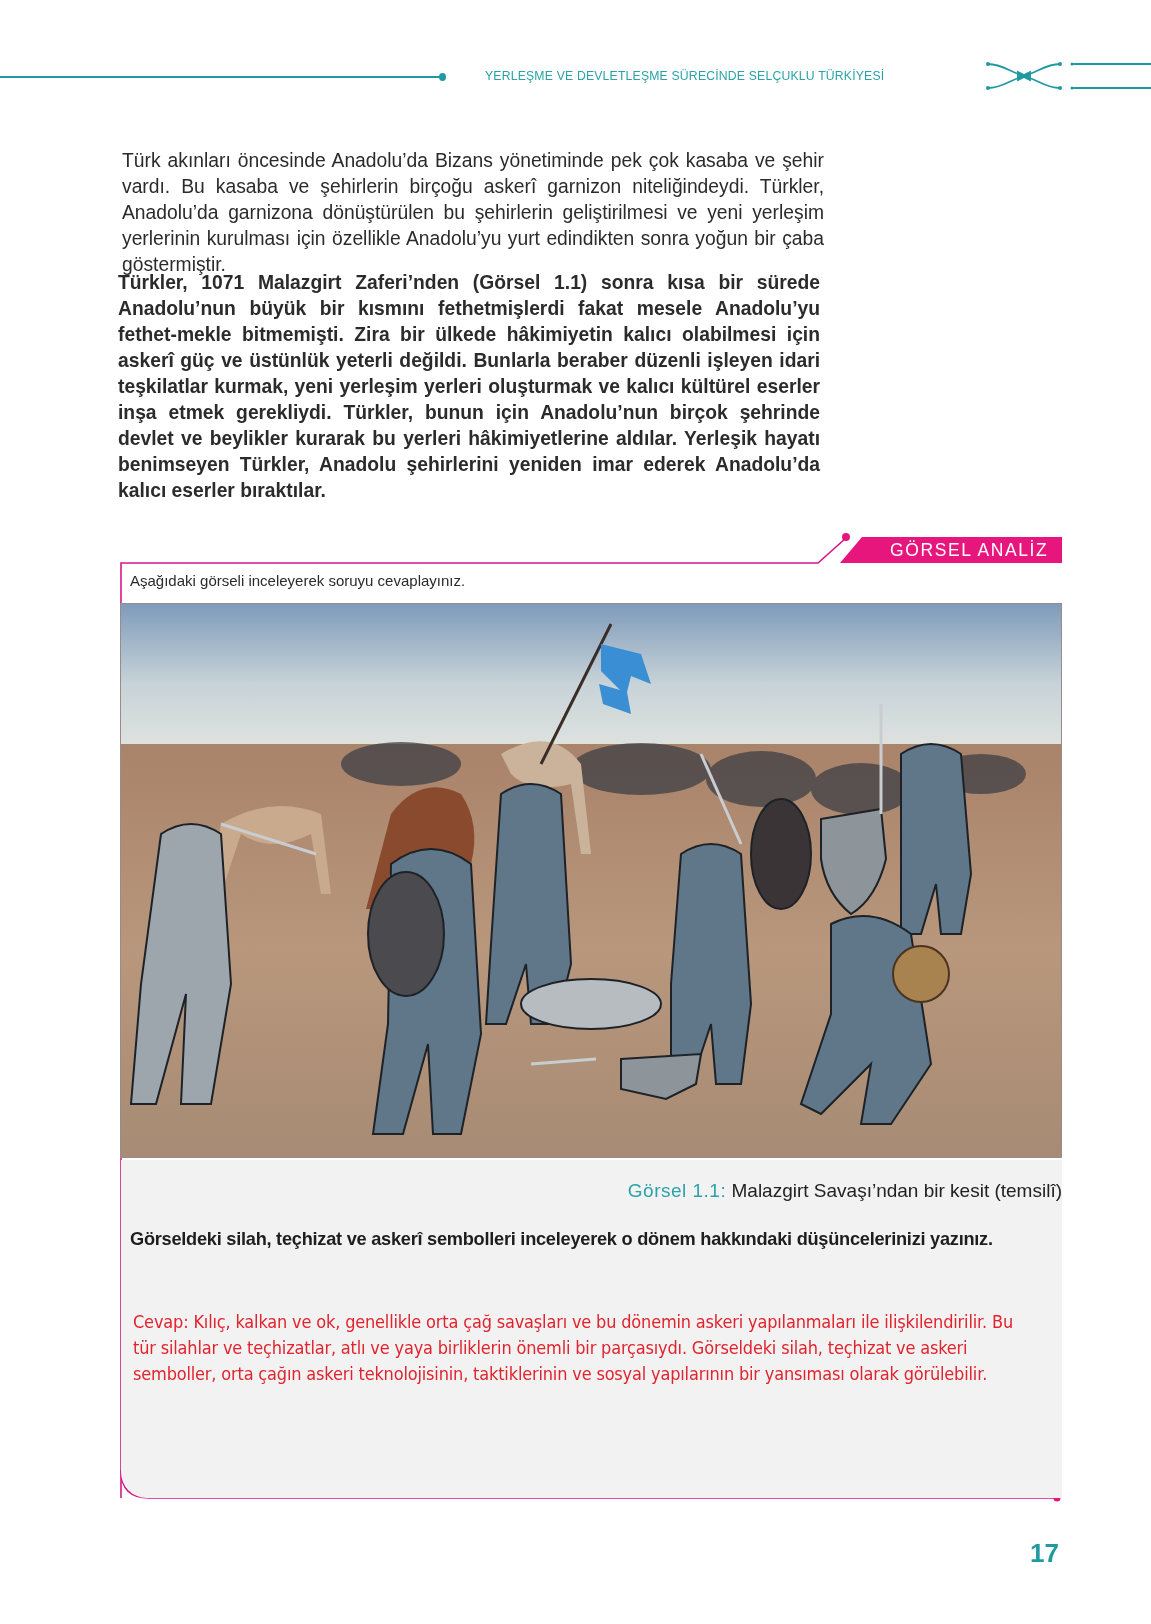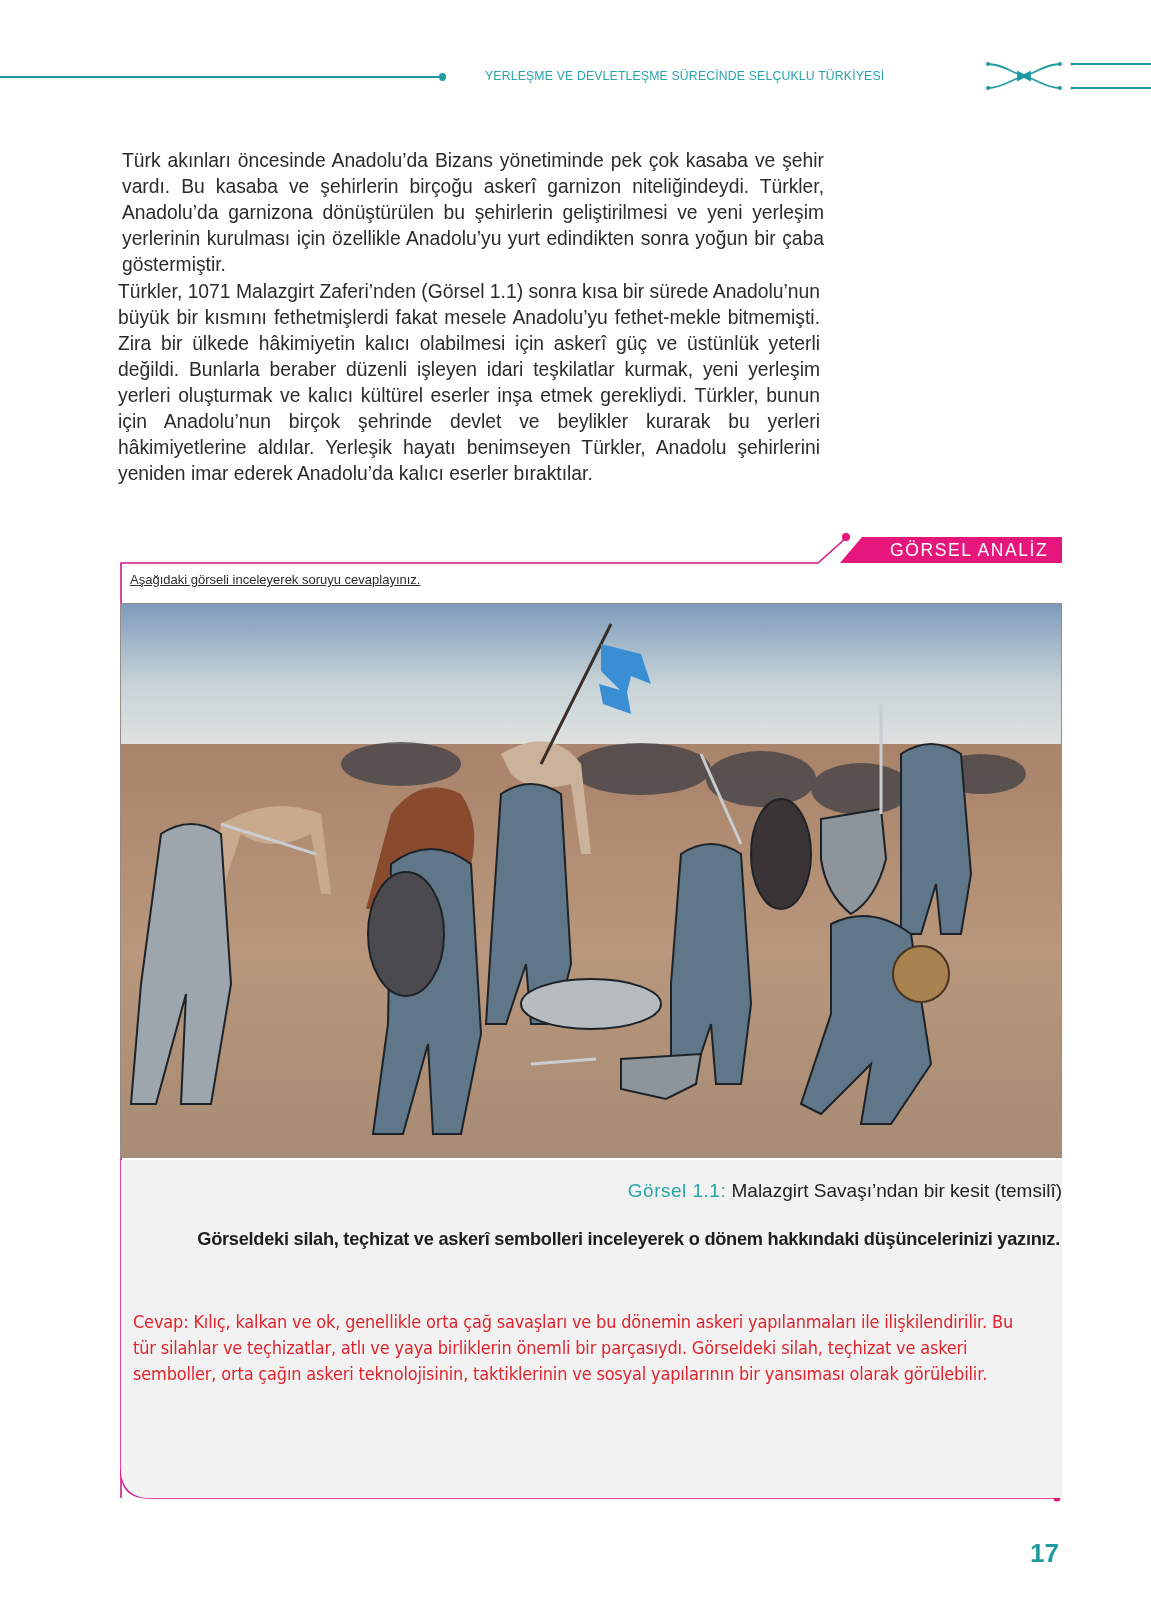--- a/index.html
+++ b/index.html
@@ -7,30 +7,30 @@
 
   
   .hdr-line { position:absolute; left:0; top:76px; width:442px; height:2px; background:#1e9aa0; }
   .hdr-dot { position:absolute; left:439px; top:73px; width:7px; height:8px; border-radius:50%; background:#1e9aa0; }
   .hdr-title { position:absolute; left:485px; top:68px; font-size:13px; color:#2aa3a8; letter-spacing:0.2px; white-space:nowrap; transform:scaleX(0.94); transform-origin:left; }
   .hdr-ornament { position:absolute; left:980px; top:58px; width:171px; height:36px; }
 
   
   .para { position:absolute; left:118px; width:702px; font-size:19.3px; line-height:26px; color:#2b2b2b; text-align:justify; }
   .para1 { top:144px; }
-  .para2 { top:279px; }
+  .para2 { top:270px;font-weight:bold; }
   .tag { position:absolute; left:840px; top:537px; width:222px; height:26px; background:#e6167d; clip-path:polygon(22px 0,100% 0,100% 100%,0 100%); }
   .tag-text { position:absolute; left:890px; top:540px; font-size:17.5px; color:#ffffff; letter-spacing:1.6px; white-space:nowrap;text-align:right; }
-  .box-prompt { position:absolute; left:130px; top:572px; font-size:13px; color:#2b2b2b;text-decoration:underline; }
+  .box-prompt { position:absolute; left:130px; top:572px; font-size:15px; color:#2b2b2b; }
 
   .painting { position:absolute; left:120px; top:603px; width:942px; height:555px; overflow:hidden; background:#b99878; border:1px solid #9a8a88; box-sizing:border-box; }
   .gray-area { position:absolute; left:121px; top:1160px; width:941px; height:338px; background:#f2f2f2; border-bottom-left-radius:26px; }
   .caption { position:absolute; right:89px; top:1180px; font-size:19px; color:#222; white-space:nowrap; }
   .caption .lbl { color:#2aa3a8; letter-spacing:0.5px; }
-  .question { position:absolute; left:130px; top:1226px; width:930px; font-size:18.2px; font-weight:bold; line-height:26px; color:#1e1e1e; letter-spacing:-0.25px;text-align:right; }
+  .question { position:absolute; left:130px; top:1226px; width:930px; font-size:18.2px; font-weight:bold; line-height:26px; color:#1e1e1e; letter-spacing:-0.25px; }
   .answer { position:absolute; left:133px; top:1309px; width:1015px; font-size:18.4px; line-height:26px; color:#e0232d; letter-spacing:-0.2px; font-family:"DejaVu Sans", sans-serif; transform:scaleX(0.88); transform-origin:left; white-space:normal; }
   .page-num { position:absolute; left:1030px; top:1538px; font-size:26px; font-weight:bold; color:#1e9aa0; }
 </style>
 </head>
 <body>
 
 <div class="hdr-line"></div>
 <div class="hdr-dot"></div>
 <div class="hdr-title">YERLEŞME VE DEVLETLEŞME SÜRECİNDE SELÇUKLU TÜRKİYESİ</div>
 <svg class="hdr-ornament" viewBox="0 0 171 36">

